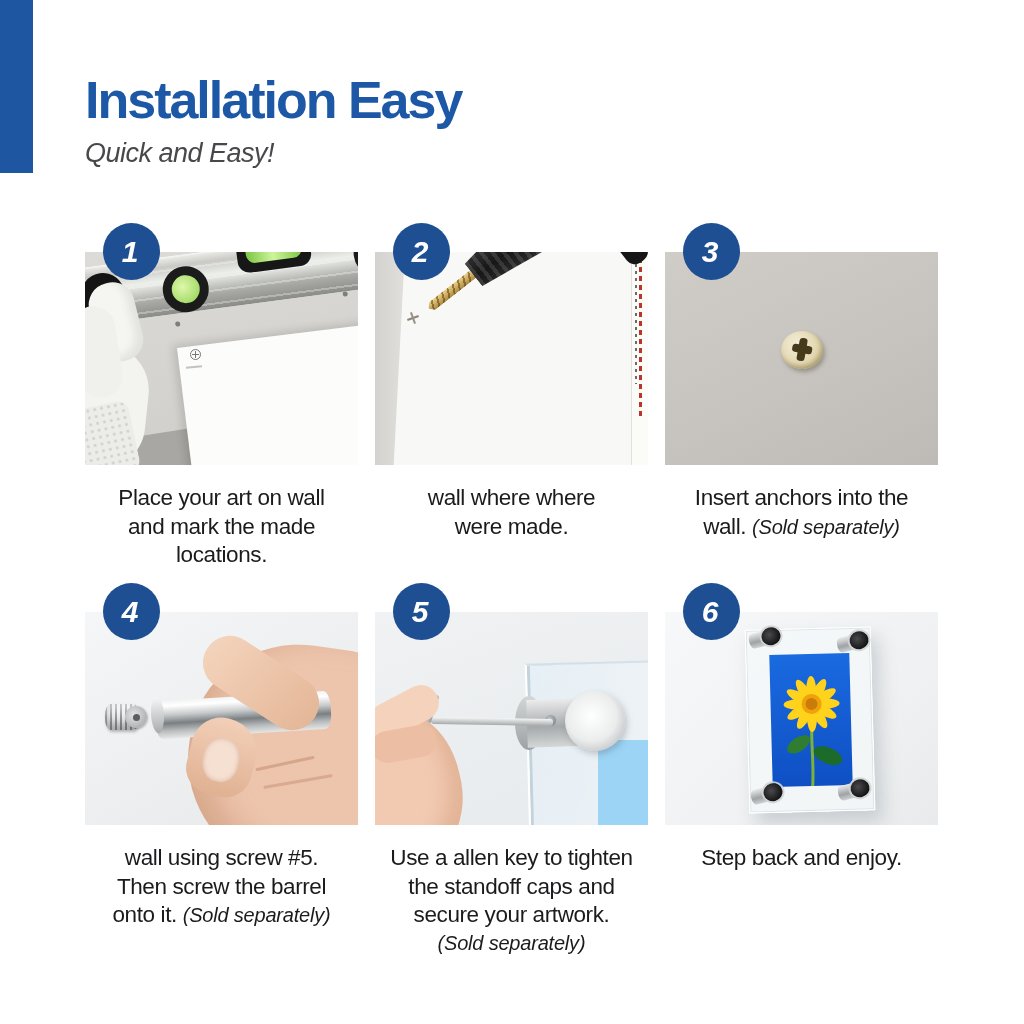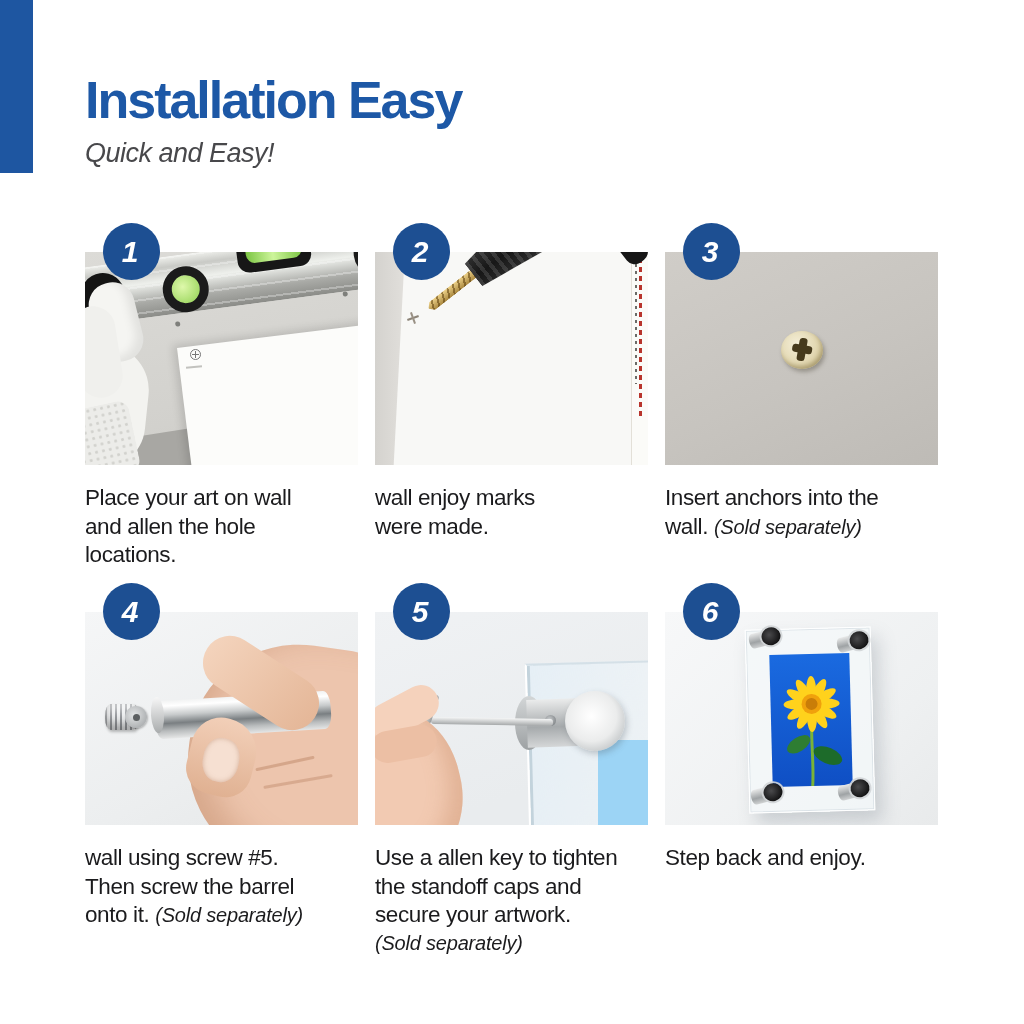--- a/index.html
+++ b/index.html
@@ -25,21 +25,21 @@
   .s5 { left:375px; top:612px; }
   .s6 { left:665px; top:612px; }
   .badge {
     position:absolute; left:18px; top:-29px; width:57px; height:57px; border-radius:50%;
     background:#1d4f92; color:#ffffff; font-size:30px; font-weight:bold; font-style:italic;
     display:flex; align-items:center; justify-content:center; z-index:5; padding-right:3px;
   }
   .photo { position:relative; width:273px; height:213px; overflow:hidden; background:#eceded; }
   .photo div { position:absolute; }
   .caption { margin-top:19px; font-size:22.5px; line-height:28.6px; letter-spacing:-0.4px; color:#1b1b1d; }
-  .cap-line { white-space:nowrap; }
+  .cap-line { white-space:nowrap;text-align:center; }
   .note { font-style:italic; font-size:20px; letter-spacing:-0.2px; }
   .note-line { line-height:26px; }
 
   
   .p1 { background:linear-gradient(168deg,#dcdbd7,#d2d1cd 70%,#c9c8c3); }
   .p1 .desk   { left:-14px; bottom:-22px; width:130px; height:50px; background:#a8a7a3; transform:rotate(-9deg); }
   .p1 .canvas { left:92px; top:96px; width:280px; height:190px; background:#fcfcfa;
                 transform:rotate(-7deg); transform-origin:0 0; box-shadow:-4px -3px 9px rgba(0,0,0,0.13); }
   .p1 .mark   { left:105px; top:97px; width:11px; height:11px; border:1px solid #777; border-radius:50%; }
   .p1 .mark::before { content:""; position:absolute; left:4px; top:1px; width:1px; height:7px; background:#777; }
@@ -182,21 +182,21 @@
       <div class="screwdot1"></div>
       <div class="screwdot2"></div>
     </div>
     <div class="palm"></div>
     <div class="cuff"></div>
     <div class="finger1"></div>
     <div class="finger2"></div>
   </div>
   <div class="caption">
     <div class="cap-line">Place your art on wall</div>
-    <div class="cap-line">and allen the hole</div>
+    <div class="cap-line">and mark the made</div>
     <div class="cap-line">locations.</div>
   </div>
 </section>
 
 <section class="step s2">
   <div class="badge">2</div>
   <div class="photo p2">
     <div class="wallcorner"></div>
     <div class="wallpanel"></div>
     <div class="boxstrip">
@@ -208,21 +208,21 @@
       <div class="bit"></div>
       <div class="chuck"></div>
 
       <div class="bodyY"></div>
 
       <div class="trigger"></div>
 
     </div>
   </div>
   <div class="caption">
-    <div class="cap-line">wall enjoy marks</div>
+    <div class="cap-line">wall where where</div>
     <div class="cap-line">were made.</div>
   </div>
 </section>
 
 <section class="step s3">
   <div class="badge">3</div>
   <div class="photo p3">
     <div class="anchor"></div>
     <svg width="42" height="38">
       <g fill="#463a1c" transform="rotate(10 21 19)">

